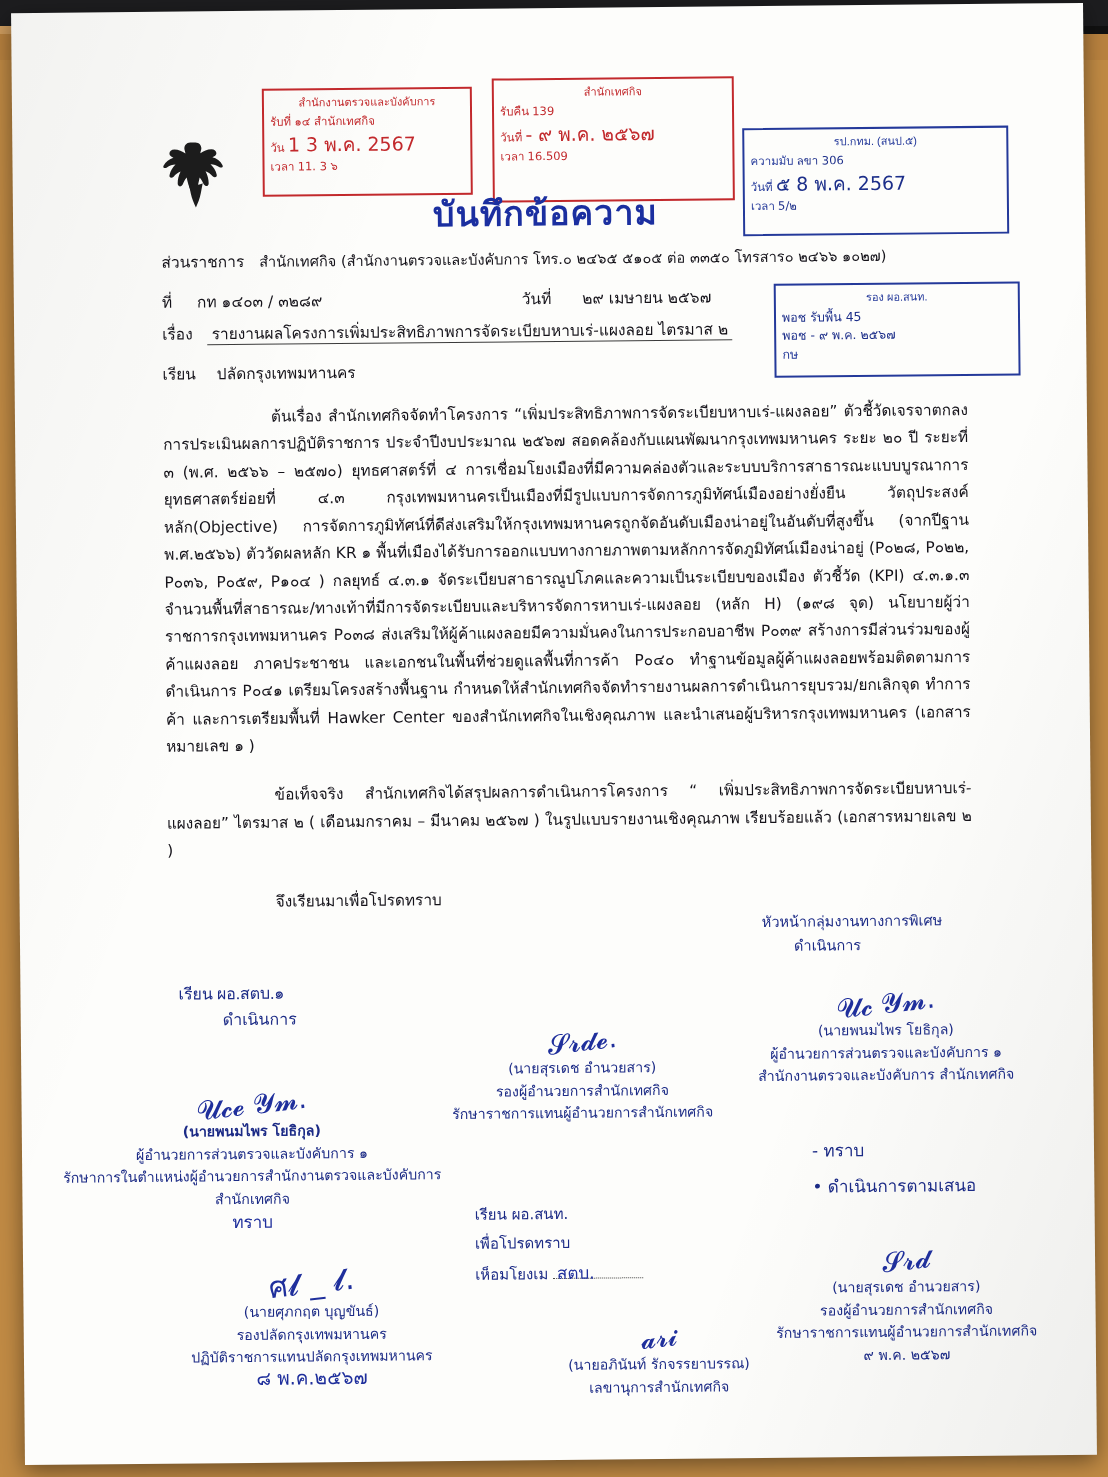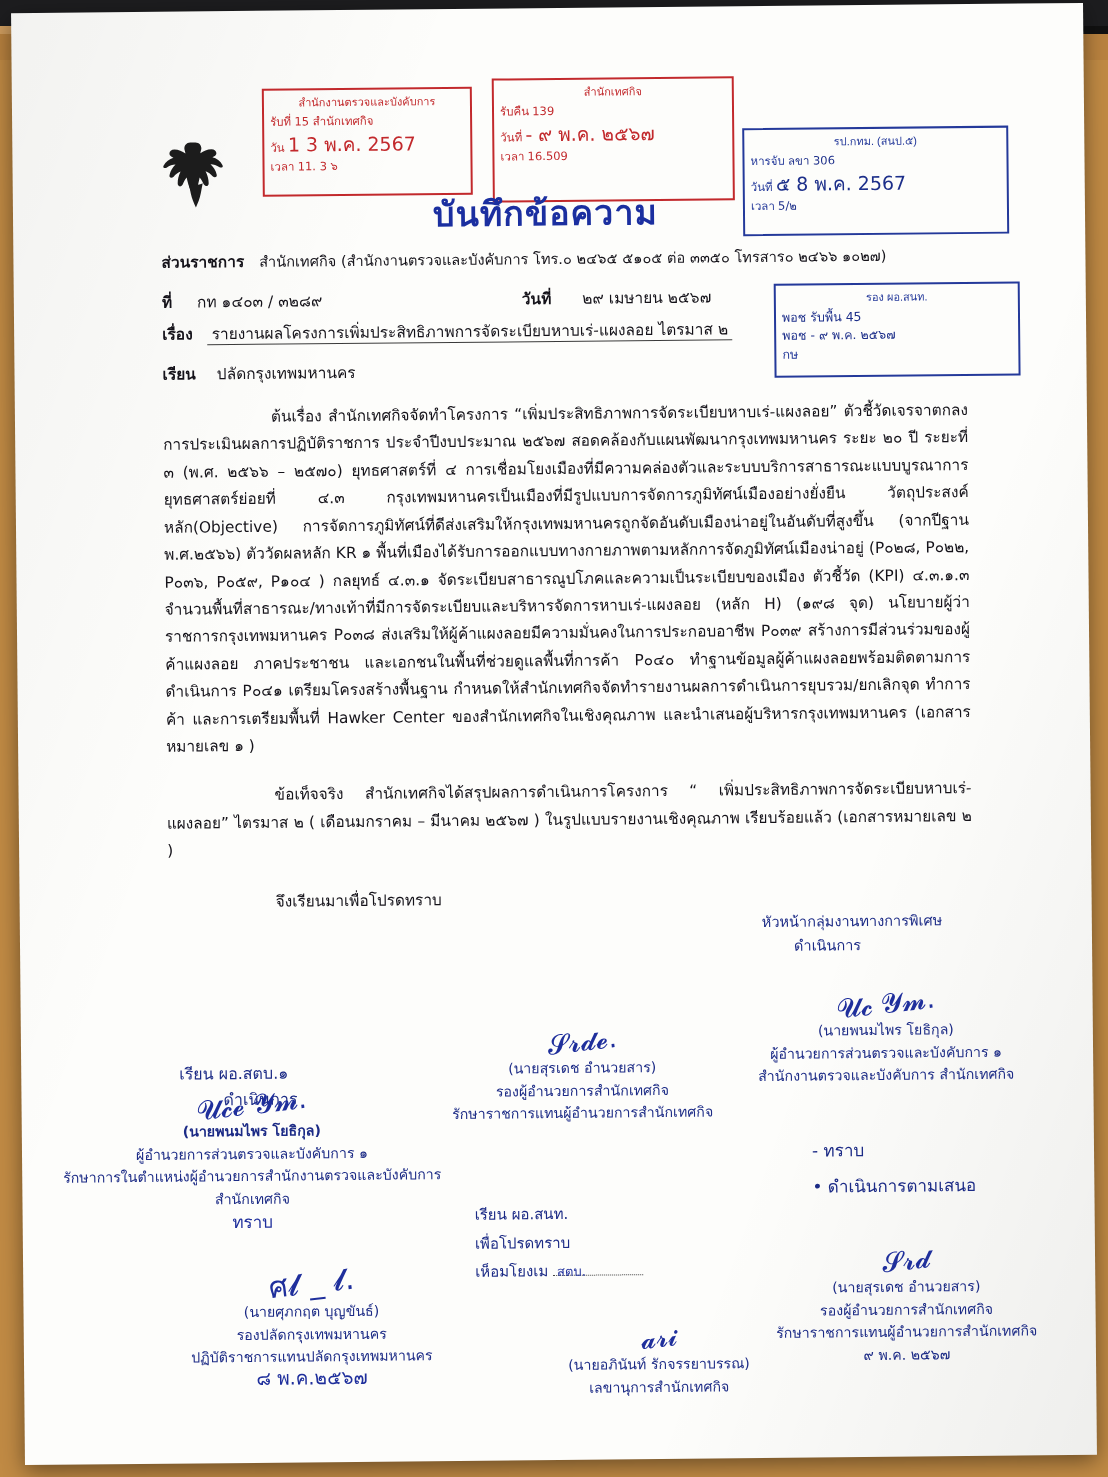--- a/index.html
+++ b/index.html
@@ -61,21 +61,21 @@
     position:absolute;left:150px;top:128px;width:66px;height:72px;
     color:#1b1b1b;
   }
   .doc-title{
     position:absolute;left:420px;top:180px;
     font-size:34px;color:#1b2fa0;font-weight:bold;
     font-family:"DejaVu Sans",sans-serif;
     letter-spacing:1px;
   }
   .fld{position:absolute;white-space:nowrap;}
-  .lbl{font-weight:bold;}
+  .lbl{font-weight:normal;}
   .ul{border-bottom:1px solid #3b3b3b;padding:0 4px 1px 4px;}
   .body-text{
     position:absolute;left:148px;top:393px;width:805px;
     text-align:justify;font-size:15.4px;line-height:1.78;
   }
   .body-text p{margin:0 0 0 0;text-indent:0;}
   .uline{}
   
   .sigblock{position:absolute;text-align:center;font-size:14.2px;line-height:1.6;color:#1c2b86;}
   .sigblock .sig{
@@ -93,40 +93,40 @@
 <div id="desk">
   <div class="corner-dev"></div>
 </div>
 
 <div id="paper">
   <div class="sheet">
 
     <div class="stamp" style="left:250px;top:78px;width:194px;height:96px;">
       <span class="st-title">สำนักงานตรวจและบังคับการ</span>
       <span class="row"><span>รับที่</span>
-        <span class="hand-red">15 สำนักเทศกิจ</span></span>
+        <span class="hand-red">๑๔ สำนักเทศกิจ</span></span>
       <span class="row"><span>วัน</span>
         <span class="hand-red hand-big">1 3  พ.ค. 2567</span></span>
       <span class="row"><span>เวลา</span>
         <span class="hand-red">11. 3 ๖</span></span>
     </div>
 
     <div class="stamp" style="left:480px;top:70px;width:226px;height:112px;">
       <span class="st-title">สำนักเทศกิจ</span>
       <span class="row"><span>รับคืน</span>
         <span class="hand-red">139</span></span>
       <span class="row"><span>วันที่</span>
         <span class="hand-red hand-big">- ๙  พ.ค. ๒๕๖๗</span></span>
       <span class="row"><span>เวลา</span>
         <span class="hand-red">16.509</span></span>
     </div>
 
     <div class="stamp stamp-blue" style="left:730px;top:122px;width:250px;height:96px;">
       <span class="st-title">รป.กทม. (สนป.๕)</span>
-      <span class="row"><span>หารจับ</span>
+      <span class="row"><span>ความมับ</span>
         <span class="hand">ลขา 306</span></span>
       <span class="row"><span>วันที่</span>
         <span class="hand hand-big">๕ 8  พ.ค. 2567</span></span>
       <span class="row"><span>เวลา</span>
         <span class="hand">5/๒</span></span>
     </div>
 
     <div class="stamp stamp-blue" style="left:760px;top:278px;width:230px;height:82px;font-size:12.5px;">
       <span class="st-title">รอง ผอ.สนท.</span>
       <span class="row hand">พอช  รับพื้น 45</span>
@@ -179,21 +179,21 @@
       <p style="text-indent:108px;margin-top:24px;">
         <span>จึงเรียนมาเพื่อโปรดทราบ</span>
       </p>
     </div>
 
     <div class="note" style="left:742px;top:905px;">
       <div>หัวหน้ากลุ่มงานทางการพิเศษ</div>
       <div style="margin-left:32px;">ดำเนินการ</div>
     </div>
 
-    <div class="note" style="left:158px;top:1050px;font-size:16px;">
+    <div class="note" style="left:158px;top:970px;font-size:16px;font-family:Liberation Serif, serif;">
       <div>เรียน  ผอ.สตบ.๑</div>
       <div style="margin-left:44px;">ดำเนินการ</div>
     </div>
 
     <div class="sigblock" style="left:40px;top:1080px;width:380px;">
       <span class="sig">𝓤𝓬𝓮 𝓨𝓶.</span>
       <div style="font-weight:bold;">(นายพนมไพร  โยธิกุล)</div>
       <div>ผู้อำนวยการส่วนตรวจและบังคับการ ๑</div>
       <div>รักษาการในตำแหน่งผู้อำนวยการสำนักงานตรวจและบังคับการ</div>
       <div>สำนักเทศกิจ</div>
@@ -218,21 +218,21 @@
       <div>- ทราบ</div>
       <div>• ดำเนินการตามเสนอ</div>
     </div>
 
     <div class="note" style="left:452px;top:1192px;font-size:15px;line-height:1.9;">
       <div>เรียน  ผอ.สนท.</div>
       <div>เพื่อโปรดทราบ</div>
       <div>
         <span>เห็อมโยงเม</span>
         <span class="dotline"></span>
-        <span class="scribble" style="margin-left:-86px;font-size:13px;">สตบ.</span>
+        <span class="scribble" style="margin-left:-86px;font-size:17px;">สตบ.</span>
       </div>
     </div>
 
     <div class="sigblock" style="left:718px;top:1242px;width:330px;">
       <span class="sig">𝓢𝓻𝓭</span>
       <div>(นายสุรเดช  อำนวยสาร)</div>
       <div>รองผู้อำนวยการสำนักเทศกิจ</div>
       <div>รักษาราชการแทนผู้อำนวยการสำนักเทศกิจ</div>
       <div>๙ พ.ค. ๒๕๖๗</div>
     </div>

